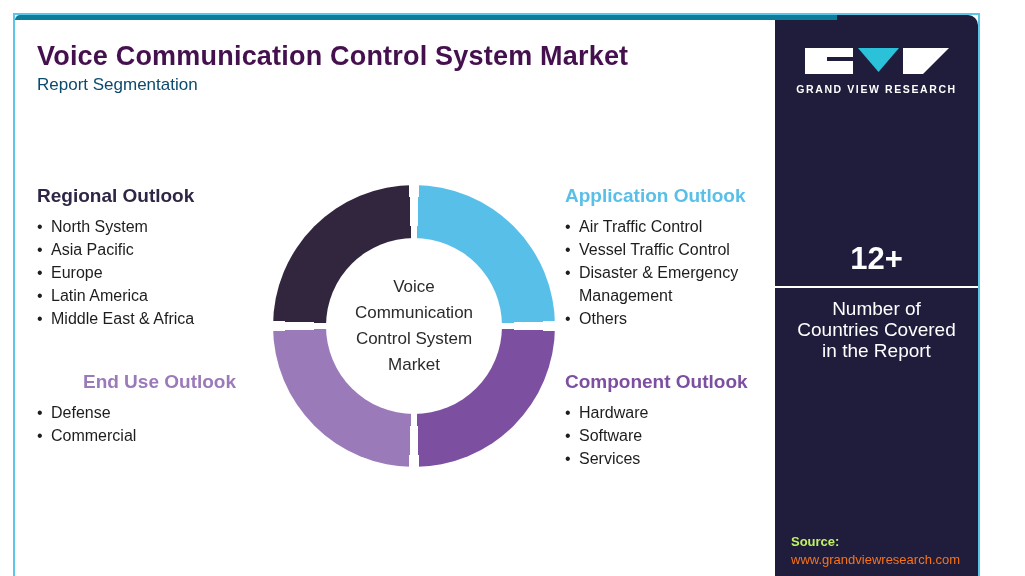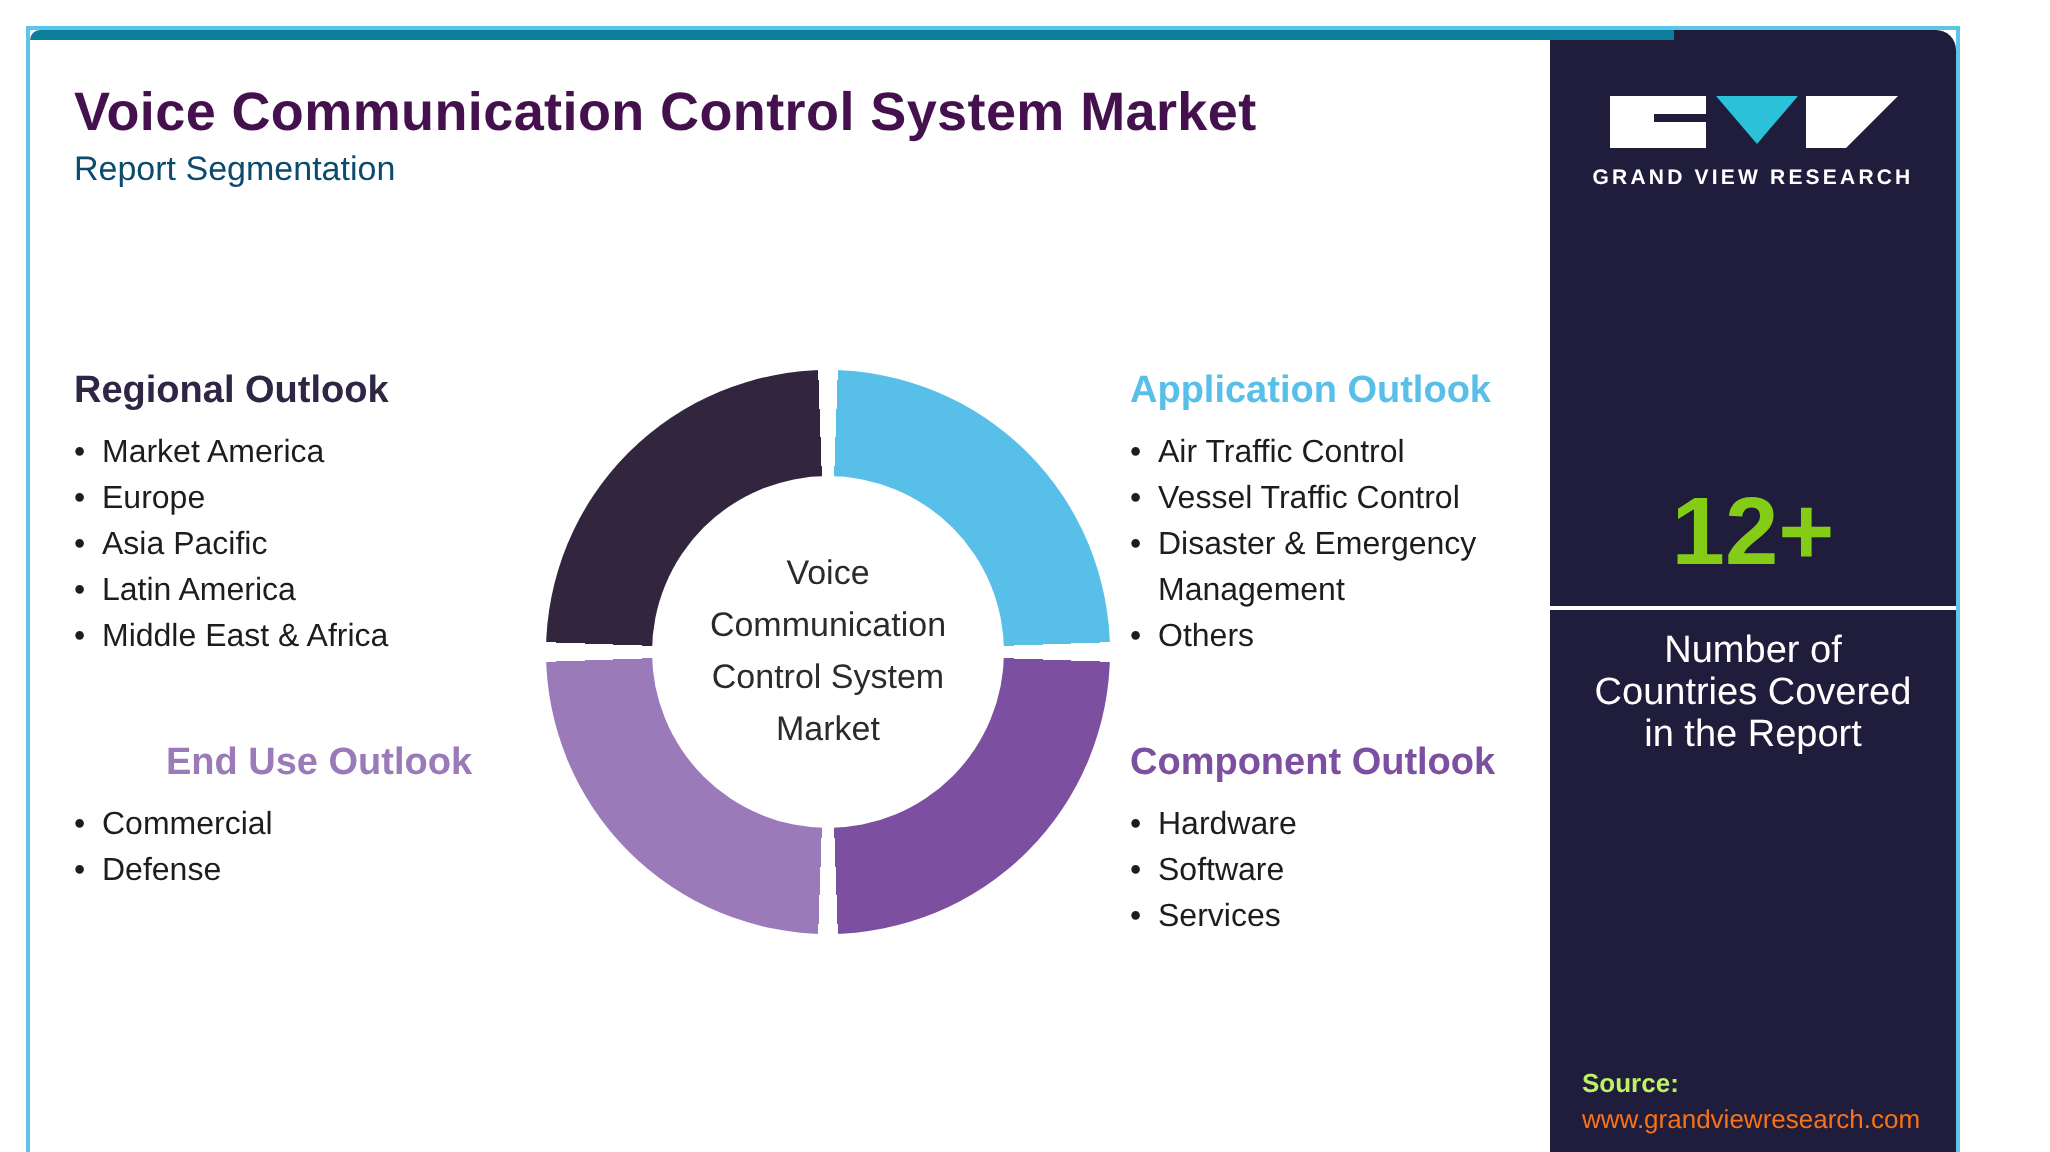--- a/index.html
+++ b/index.html
@@ -84,21 +84,21 @@
     border-top-right-radius:10px;border-bottom-right-radius:10px;
     display:flex;flex-direction:column;align-items:center;
     color:#fff;
   }
   .logo-block{margin-top:30px;text-align:center;}
   .logo-mark{display:block;margin:0 auto 6px;}
   .brand-name{
     font-size:10.5px;font-weight:700;letter-spacing:1.6px;color:#fff;white-space:nowrap;
   }
   .stat-block{margin-top:148px;width:100%;text-align:center;}
-  .stat-value{font-size:48px;font-weight:800;color:#84cc16;line-height:1;}
+  .stat-value{font-size:31px;font-weight:800;color:#ffffff;line-height:1;}
   .stat-rule{width:100%;height:2px;background:#fff;margin:12px 0 10px;}
   .stat-caption{font-size:19px;color:#fff;line-height:21px;padding:0 14px;}
   .source-block{
     margin-top:auto;margin-bottom:18px;width:100%;padding:0 16px;text-align:left;
   }
   .source-label{font-size:13px;font-weight:800;color:#bef264;}
   .source-url{font-size:13px;color:#f97316;margin-top:3px;}
 </style>
 </head>
 <body>
@@ -107,33 +107,33 @@
   <div class="accent-top"></div>
   <div class="accent-bottom"></div>
 
   <div class="main">
     <div class="page-title">Voice Communication Control System Market</div>
     <div class="page-subtitle">Report Segmentation</div>
 
     <div class="section sec-regional">
       <h3>Regional Outlook</h3>
       <ul>
-          <li>Market America</li>
+          <li>North System</li>
+          <li>Asia Pacific</li>
           <li>Europe</li>
-          <li>Asia Pacific</li>
           <li>Latin America</li>
           <li>Middle East &amp; Africa</li>
         </ul>
     </div>
 
     <div class="section sec-enduse">
       <h3>End Use Outlook</h3>
       <ul>
+          <li>Defense</li>
           <li>Commercial</li>
-          <li>Defense</li>
         </ul>
     </div>
 
     <div class="donut">
       <div class="donut-hole">
         <span>Voice Communication Control System Market</span>
       </div>
     </div>
 
     <div class="section sec-application">

